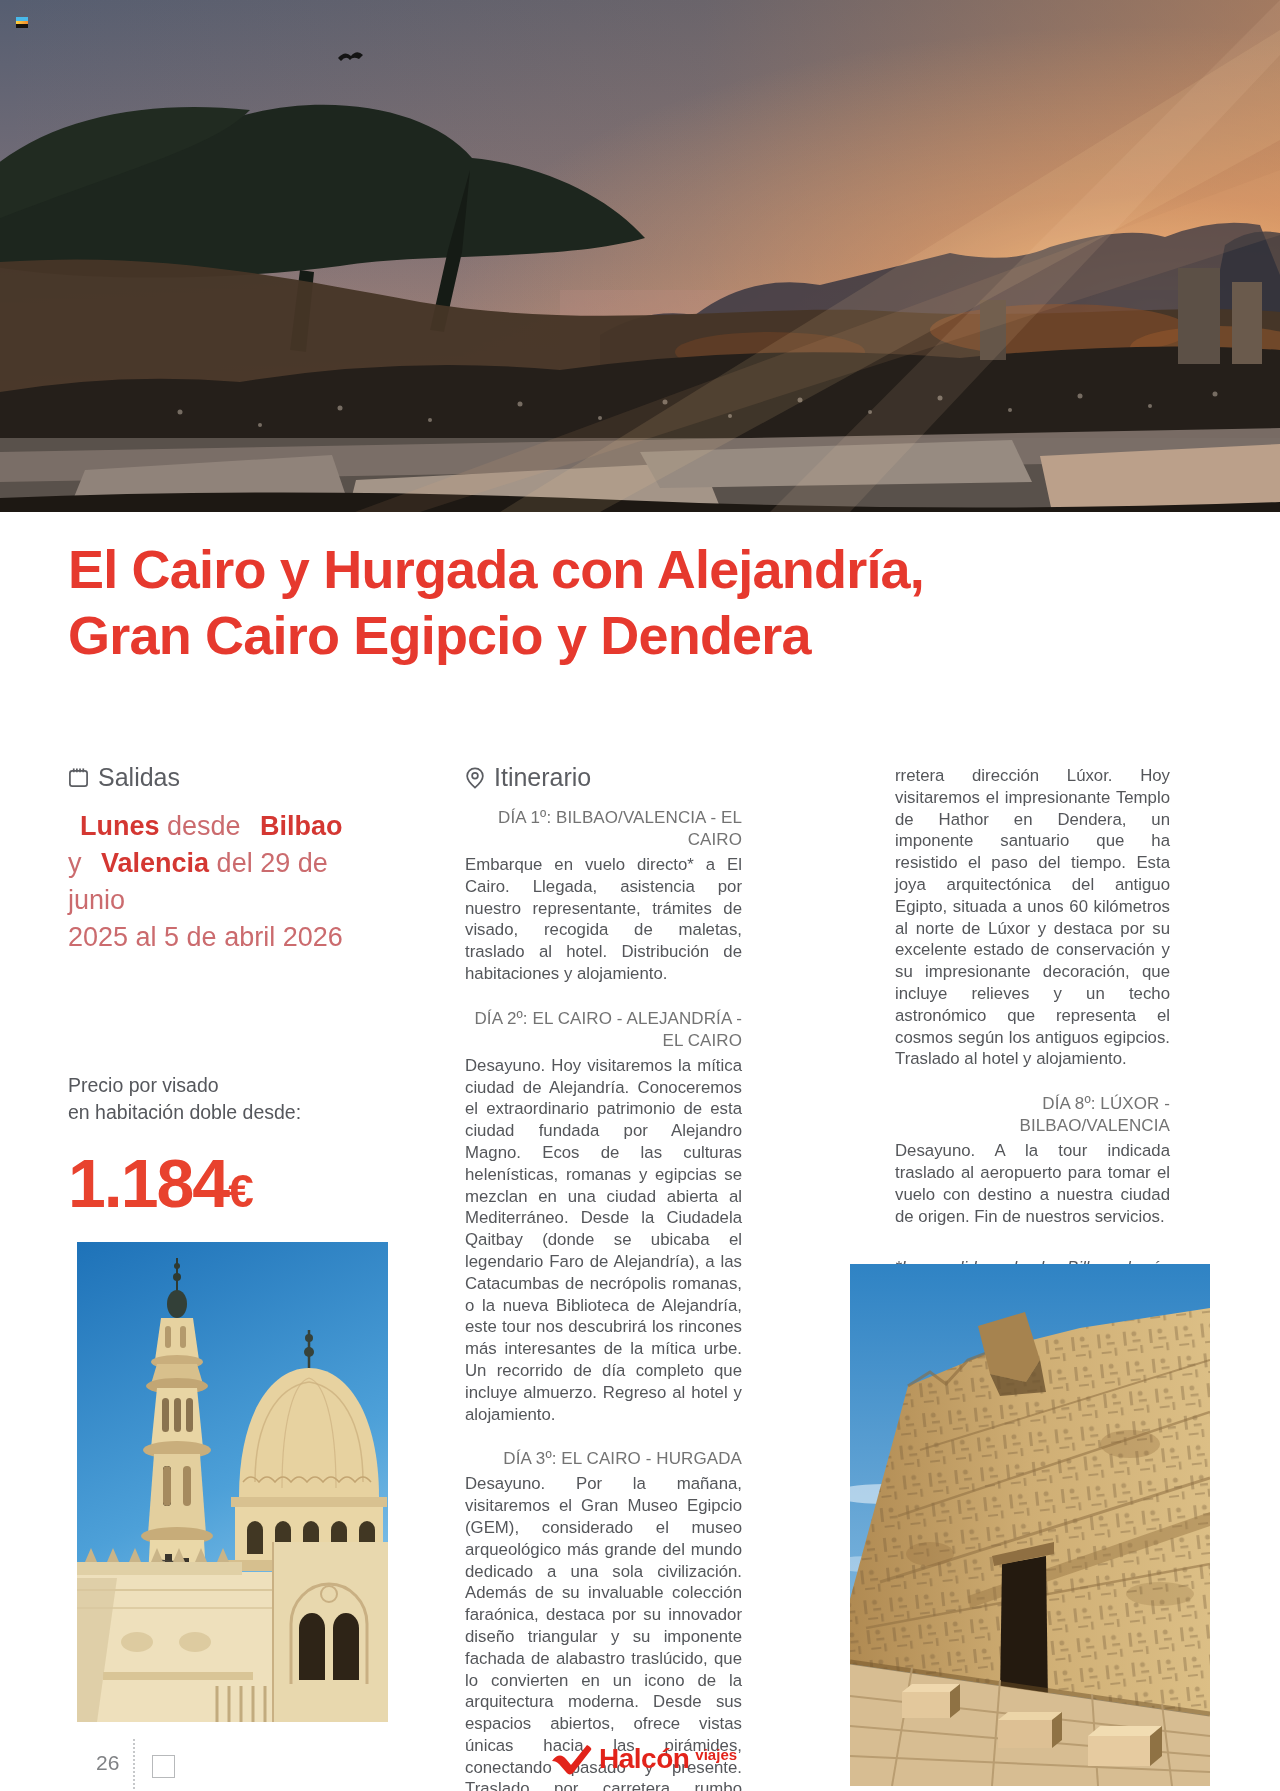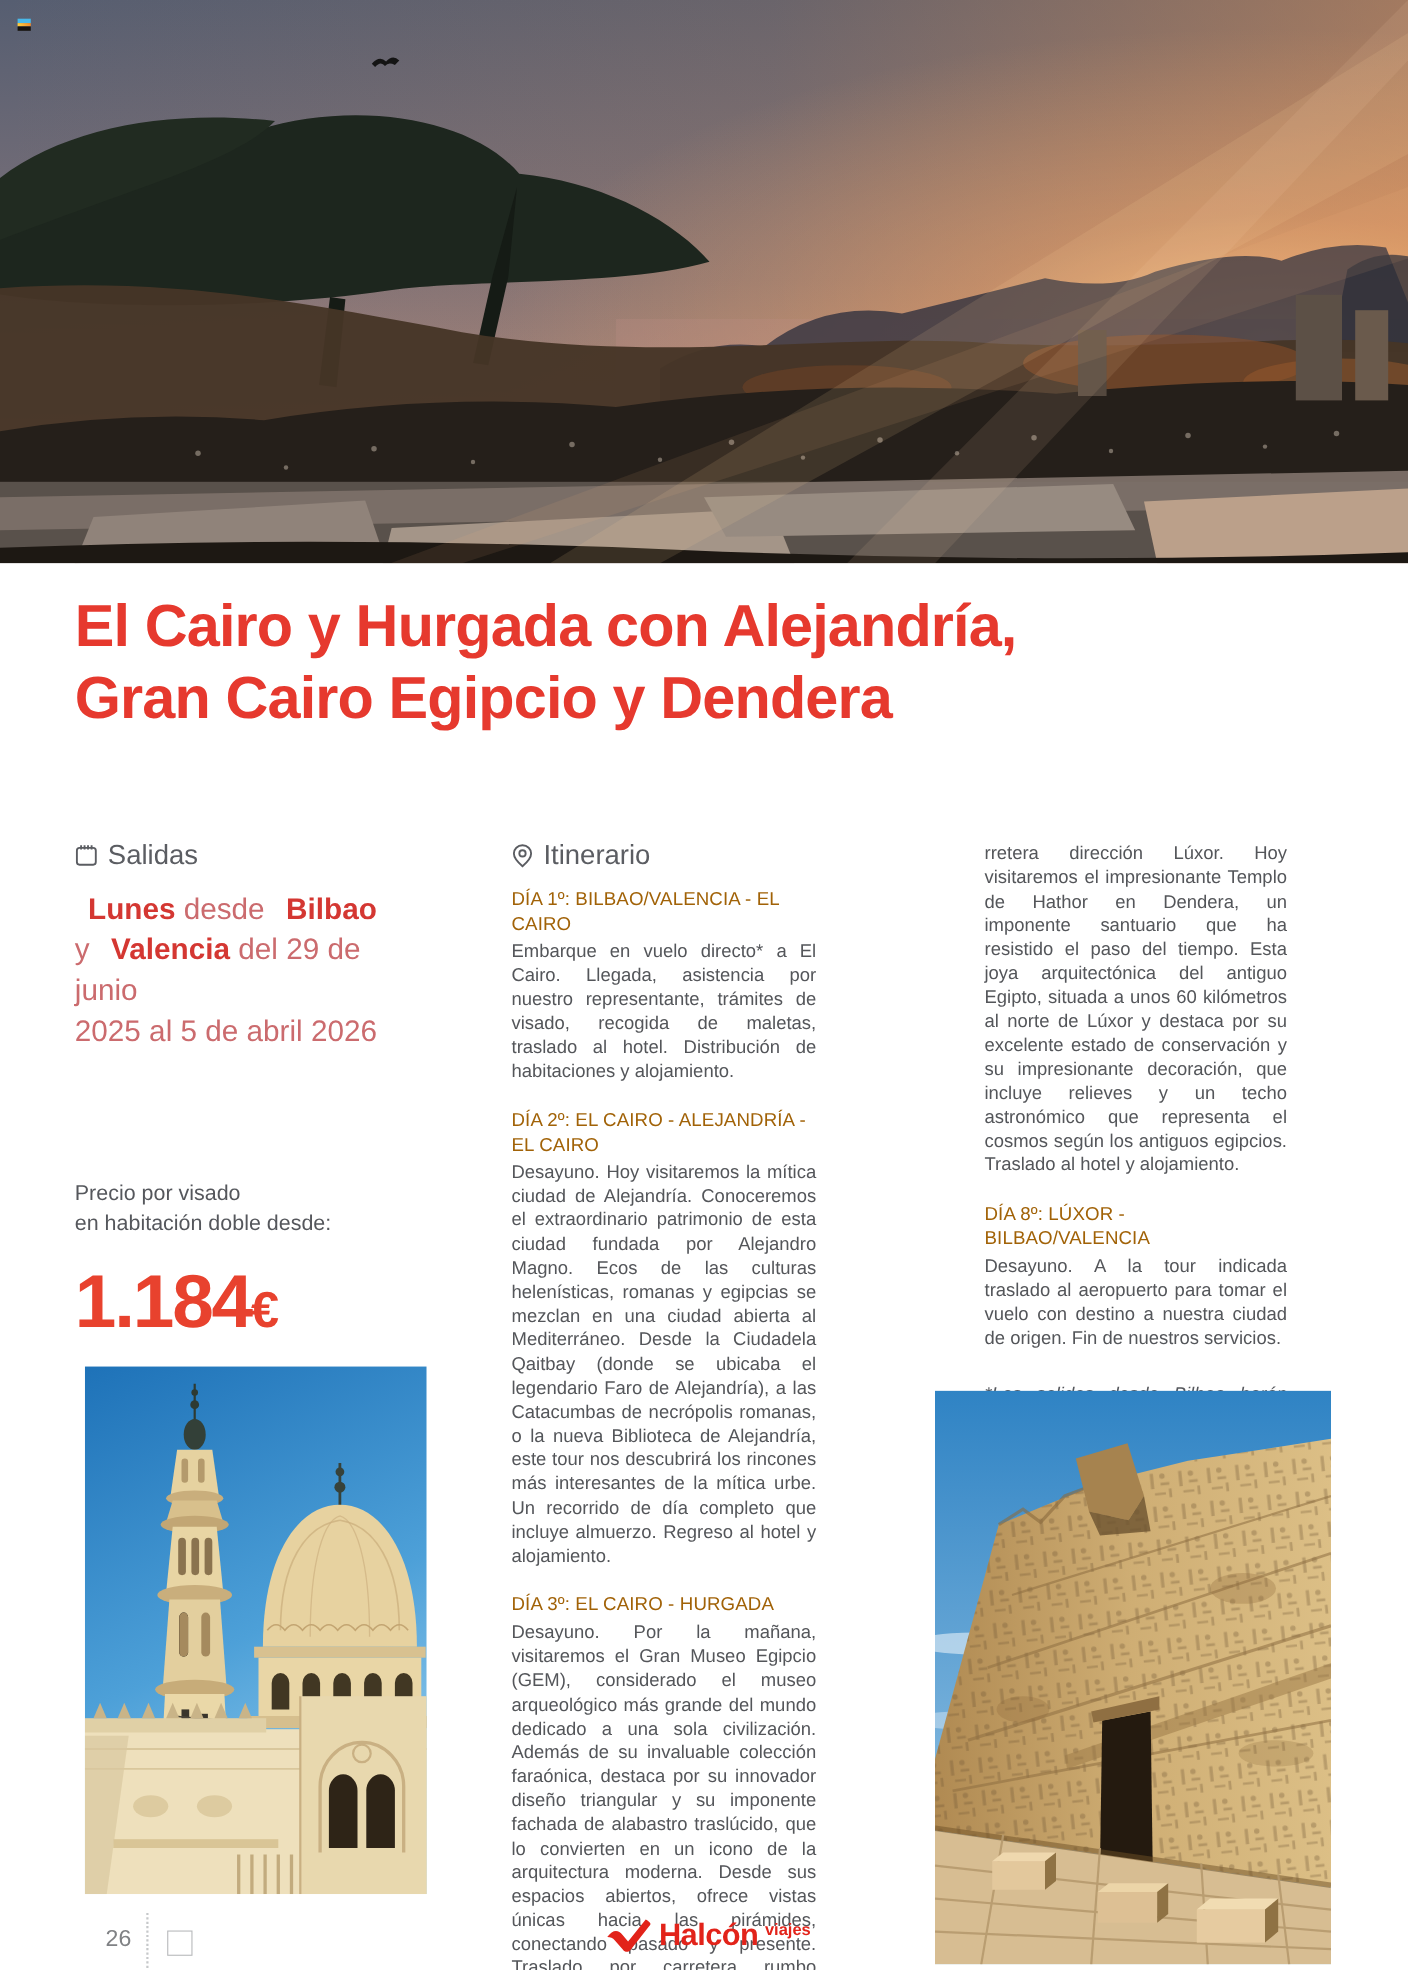--- a/index.html
+++ b/index.html
@@ -30,21 +30,21 @@
   .dates b{color:#d43732;font-weight:700;margin-left:12px;}
   .price-label{margin-top:116px;font-size:19.5px;line-height:27px;color:#55575c;}
   .price{margin-top:12px;font-size:68px;font-weight:800;letter-spacing:-2px;color:#e8422e;line-height:90px;}
   .price .cur{font-size:46px;font-weight:700;letter-spacing:0;}
 
   
   .col-mid{position:absolute;left:465px;top:763px;width:277px;}
   .col-right{position:absolute;left:848px;top:765px;width:275px;margin-left:47px;}
   .itin-days{margin-top:15px;}
   .day{margin-bottom:23px;}
-  .day h3{margin:0 0 3px 0;font-size:17px;line-height:22px;font-weight:400;color:#a16207;letter-spacing:.1px;}
+  .day h3{margin:0 0 3px 0;font-size:17px;line-height:22px;font-weight:400;color:#737373;letter-spacing:.1px;text-align:right;}
   .day p{margin:0;}
   .note{margin-top:30px;font-style:italic;color:#55575c;}
 
   
   .photo{position:absolute;overflow:hidden;}
   .photo svg{display:block;width:100%;height:100%;}
   .photo-mosque{left:77px;top:1242px;width:311px;height:480px;}
   .photo-temple{left:850px;top:1264px;width:360px;height:522px;}
 
   

